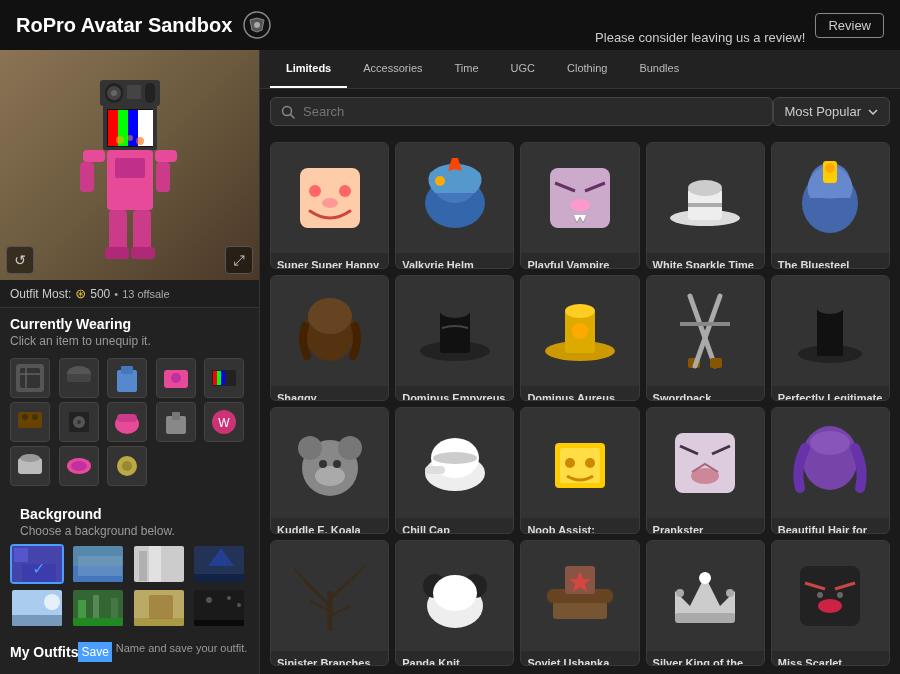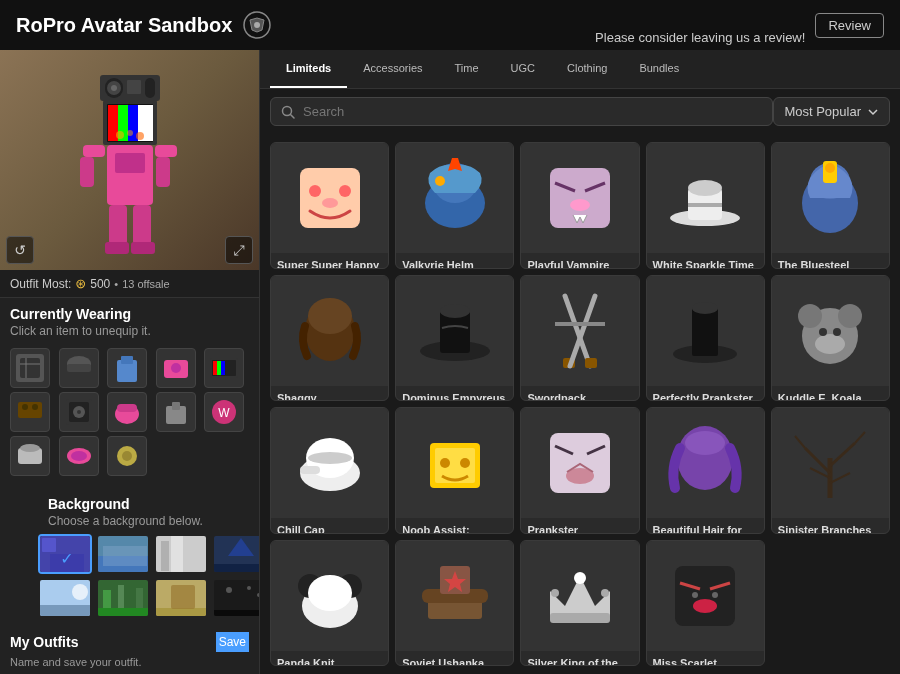--- a/index.html
+++ b/index.html
@@ -144,42 +144,41 @@
       overflow: hidden;
       border: 1px solid #444;
     }
     .wearing-item img, .wearing-item svg {
       width: 36px;
       height: 36px;
     }
 
     .background-section {
       padding: 4px 10px 8px;
-      margin-left: 28px;
     }
     .background-grid {
       display: grid;
       grid-template-columns: repeat(4, 1fr);
       gap: 4px;
     }
     .bg-item {
       width: 54px;
       height: 40px;
       border-radius: 4px;
       cursor: pointer;
       border: 2px solid transparent;
       overflow: hidden;
       position: relative;
     }
     .bg-item.selected { border-color: #4a9eff; }
 
     .my-outfits-section {
       padding: 6px 10px;
       display: flex;
-      flex-direction: column;
+      flex-direction: row;
       gap: 4px;
     }
     .outfits-header {
       display: flex;
       align-items: center;
       justify-content: space-between;
     }
     .save-button {
       background: #4a9eff;
       color: #fff;
@@ -679,20 +678,34 @@
             </svg>
           </div>
     <div class="item-card-info">
       <div class="item-card-name">Dominus Empyreus</div>
 
     </div>
   </div>
         <div class="item-card">
     <div class="item-card-image">
             <svg width="90" height="90" viewBox="0 0 90 90">
+              <ellipse cx="45" cy="65" rx="35" ry="10" fill="#cc9900"></ellipse>
+              <rect x="30" y="25" width="30" height="42" rx="3" fill="#ddaa00"></rect>
+              <ellipse cx="45" cy="25" rx="15" ry="7" fill="#ffcc22"></ellipse>
+              <circle cx="45" cy="45" r="8" fill="#ffaa00"></circle>
+            </svg>
+          </div>
+    <div class="item-card-info">
+      <div class="item-card-name">Dominus Aureus</div>
+
+    </div>
+  </div>
+        <div class="item-card">
+    <div class="item-card-image">
+            <svg width="90" height="90" viewBox="0 0 90 90">
               <line x1="30" y1="10" x2="55" y2="80" stroke="#aaaaaa" stroke-width="5" stroke-linecap="round"></line>
               <line x1="20" y1="38" x2="55" y2="38" stroke="#888" stroke-width="4"></line>
               <rect x="28" y="72" width="12" height="10" rx="2" fill="#885500"></rect>
               <line x1="60" y1="10" x2="35" y2="80" stroke="#aaaaaa" stroke-width="5" stroke-linecap="round"></line>
               <line x1="70" y1="38" x2="35" y2="38" stroke="#888" stroke-width="4"></line>
               <rect x="50" y="72" width="12" height="10" rx="2" fill="#885500"></rect>
             </svg>
           </div>
     <div class="item-card-info">
       <div class="item-card-name">Swordpack</div>
@@ -701,21 +714,21 @@
   </div>
         <div class="item-card">
     <div class="item-card-image">
             <svg width="90" height="90" viewBox="0 0 90 90">
               <ellipse cx="45" cy="68" rx="32" ry="9" fill="#222"></ellipse>
               <rect x="32" y="22" width="26" height="48" rx="2" fill="#111"></rect>
               <ellipse cx="45" cy="22" rx="13" ry="6" fill="#333"></ellipse>
             </svg>
           </div>
     <div class="item-card-info">
-      <div class="item-card-name">Perfectly Prankster</div>
+      <div class="item-card-name">Perfectly Legitimate</div>
 
     </div>
   </div>
         <div class="item-card">
     <div class="item-card-image">
             <svg width="90" height="90" viewBox="0 0 90 90">
               <ellipse cx="45" cy="50" rx="28" ry="28" fill="#888888"></ellipse>
               <circle cx="25" cy="30" r="12" fill="#777"></circle>
               <circle cx="65" cy="30" r="12" fill="#777"></circle>
               <ellipse cx="45" cy="58" rx="15" ry="10" fill="#aaaaaa"></ellipse>

